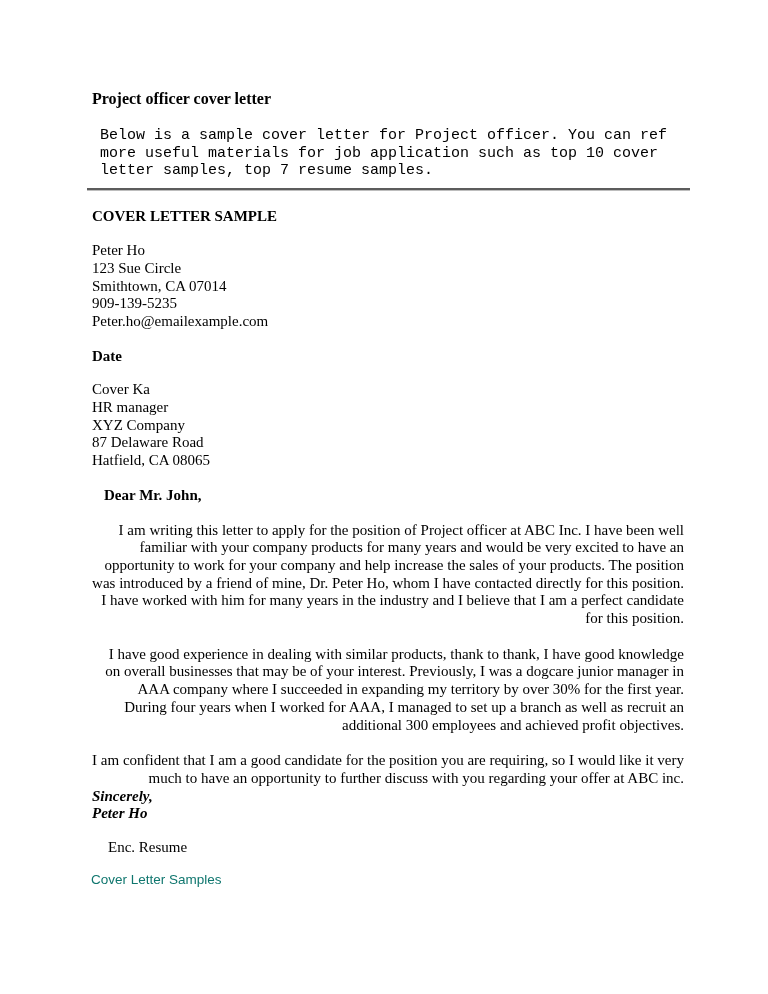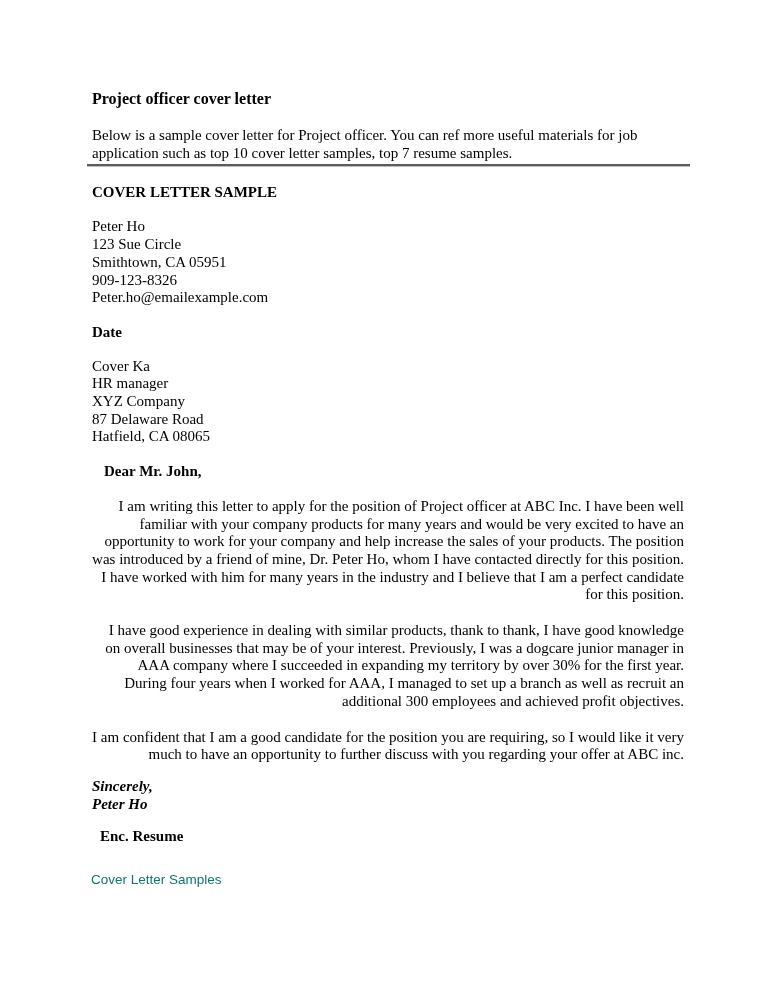--- a/index.html
+++ b/index.html
@@ -19,42 +19,42 @@
     width: 592px;
     font-size: 15px;
     line-height: 17.7px;
   }
   .doc-title {
     font-size: 16px;
     font-weight: bold;
     margin: 0 0 19px 0;
     line-height: 18px;
   }
-  .intro { margin: 0; }
+  .intro { margin: 8px; font-family: Liberation Mono, monospace; }
   .rule {
     height: 2px;
     background: #5c5c5c;
     border-bottom: 1px solid #bdbdbd;
     margin: 2px 0 16px -5px;
     width: 603px;
   }
   .section-heading {
     font-size: 15px;
     font-weight: bold;
     margin: 0 0 17px 0;
     line-height: 18px;
   }
   .addr-block { margin: 0 0 17px 0; }
   .bold-line { font-weight: bold; font-style: italic; }
   .date-label { font-weight: bold; margin: 0 0 16px 0; }
   .salutation { font-weight: bold; margin: 0 0 17px 12px; }
   .body-para { margin: 0 0 18px 0; text-align: right; }
-  .body-para.last { margin-bottom: 14px; }
+  .body-para.last { margin-bottom: 0; }
   .closing-block { margin: 0 0 15px 0; }
-  .enclosure { margin: 8px; font-weight: bold; }
+  .enclosure { margin: 16px; }
   .footer {
     position: absolute;
     left: 91px;
     top: 872px;
     font-family: "Liberation Sans", sans-serif;
     font-size: 13.5px;
     color: #0f766e;
     line-height: 16px;
   }
 </style>
@@ -68,22 +68,22 @@
 
     <p class="intro">Below is a sample cover letter for Project officer. You can ref more useful materials for job application such as top 10 cover letter samples, top 7 resume samples.</p>
 
     <div class="rule"></div>
 
     <h2 class="section-heading">COVER LETTER SAMPLE</h2>
 
     <div class="addr-block">
       <div>Peter Ho</div>
       <div>123 Sue Circle</div>
-      <div>Smithtown, CA 05951</div>
-      <div>909-123-8326</div>
+      <div>Smithtown, CA 07014</div>
+      <div>909-139-5235</div>
       <div>Peter.ho@emailexample.com</div>
     </div>
 
     <div class="date-label">Date</div>
 
     <div class="addr-block">
       <div>Cover Ka</div>
       <div>HR manager</div>
       <div>XYZ Company</div>
       <div>87 Delaware Road</div>

